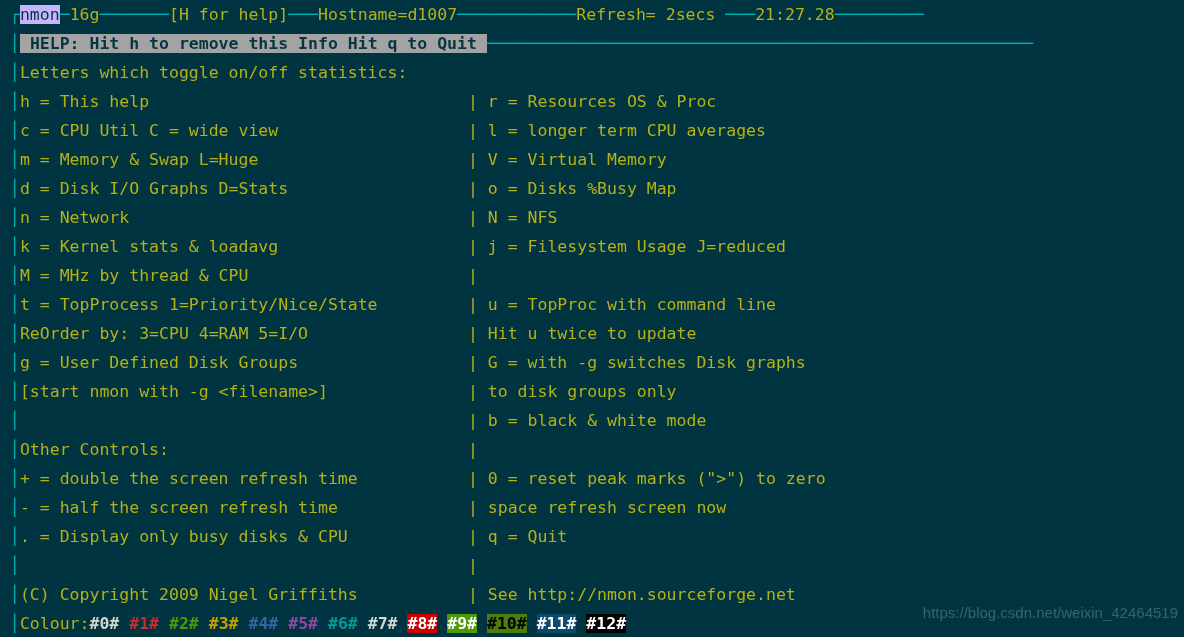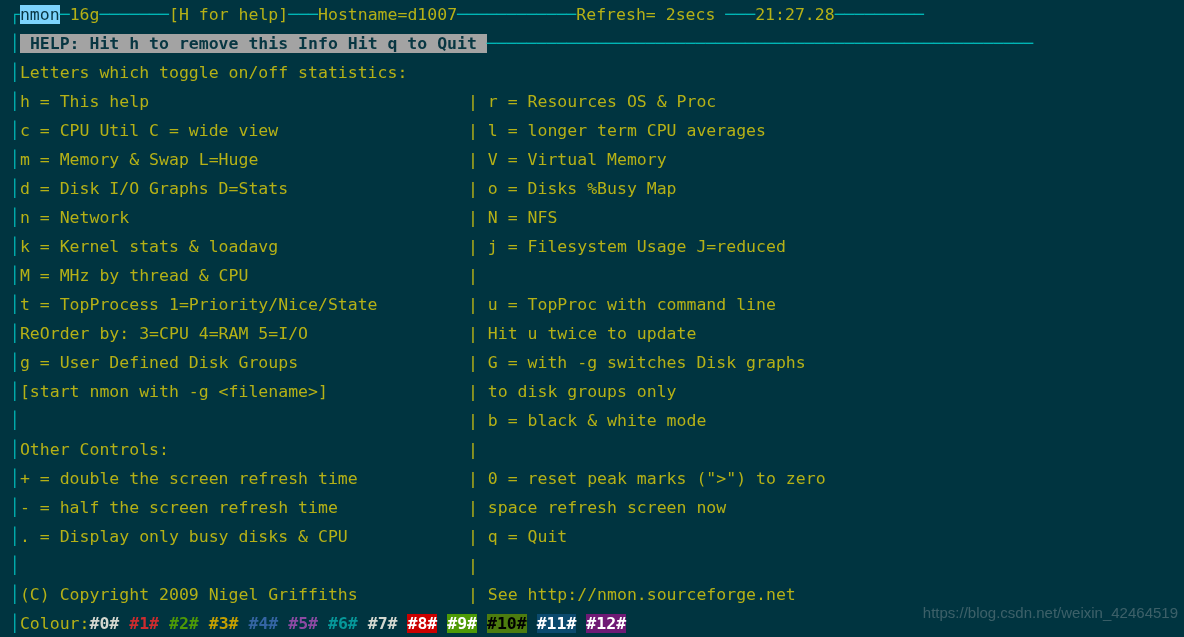--- a/index.html
+++ b/index.html
@@ -20,30 +20,30 @@
     color: #c0c018;
   }
   .row {
     white-space: nowrap;
     padding-left: 10px;
   }
   .yellow { color: #b5b116; }
   .border { color: #00b5b5; }
   .hdr-on-green { background: #a3a3a3; color: #073642; font-weight: bold; }
   .clr-num { font-weight: bold; }
-  .cursor { background: #7dd3fc; color: #073642; }
+  .cursor { background: #c4b5fd; color: #073642; }
   .bg-red    { background:#cc0000; color:#ffffff; font-weight:bold;}
   .fg-red    { color:#cc2c2f; font-weight:bold;}
   .bg-green  { background:#4e9a06; color:#ffffff; font-weight:bold;}
   .fg-green  { color:#4e9a06; font-weight:bold;}
   .bg-yel    { background:#4d7c0f; color:#000000; font-weight:bold;}
   .fg-yel    { color:#c4a000; font-weight:bold;}
   .bg-blue   { background:#0c4a6e; color:#ffffff; font-weight:bold;}
   .fg-blue   { color:#3465a4; font-weight:bold;}
-  .bg-mag    { background:#701a75; color:#ffffff; font-weight:bold;}
+  .bg-mag    { background:#000000; color:#ffffff; font-weight:bold;}
   .fg-mag    { color:#8d4aa3; font-weight:bold;}
   .fg-cyan   { color:#06989a; font-weight:bold;}
   .fg-white  { color:#d3d7cf; font-weight:bold;}
   .watermark {
     position: absolute;
     right: 6px;
     bottom: 10px;
     font-size: 15px;
     color: rgba(200,200,200,0.30);
     font-family: Arial, sans-serif;

